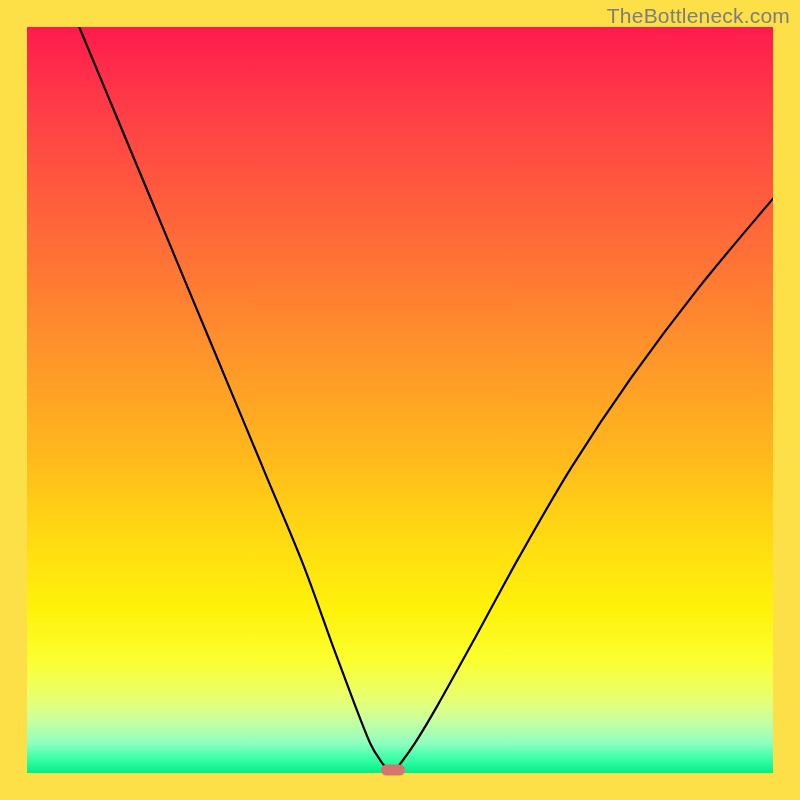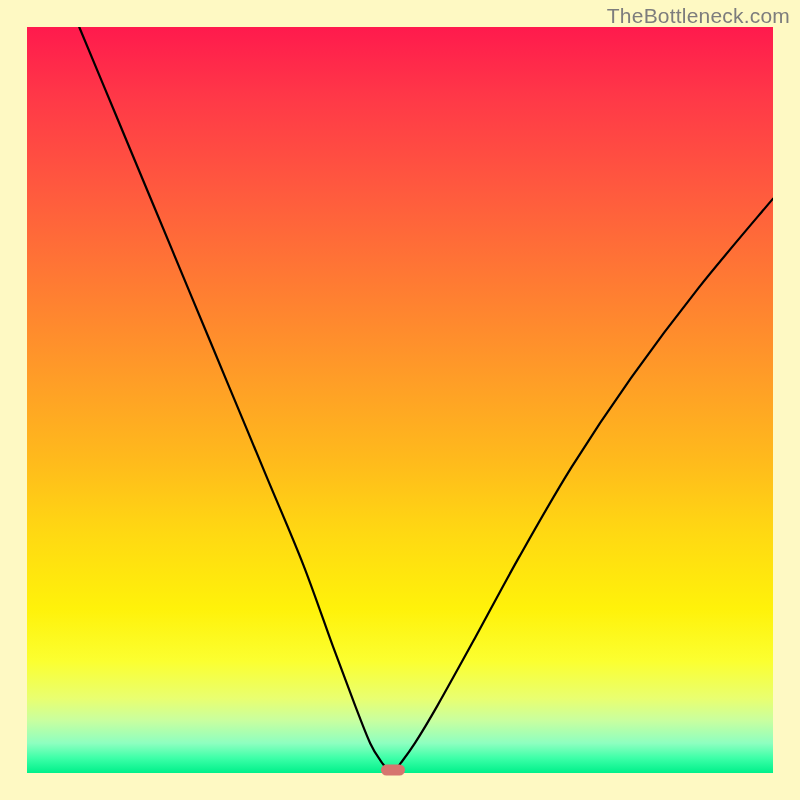--- a/index.html
+++ b/index.html
@@ -10,21 +10,21 @@
     background: #000;
     overflow: hidden;
     font-family: Arial, Helvetica, sans-serif;
   }
   .frame {
     position: absolute;
     left: 0;
     top: 0;
     width: 800px;
     height: 800px;
-    background: #fef9c3;
+    background: #fde047;
   }
   .plot {
     position: absolute;
     left: 27px;
     top: 27px;
     width: 746px;
     height: 746px;
     background: linear-gradient(to bottom,
       #ff1a4d 0%,
       #ff3a47 10%,

